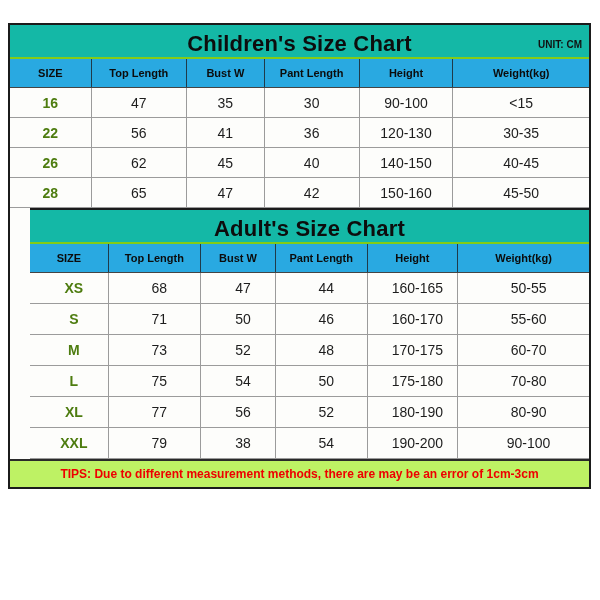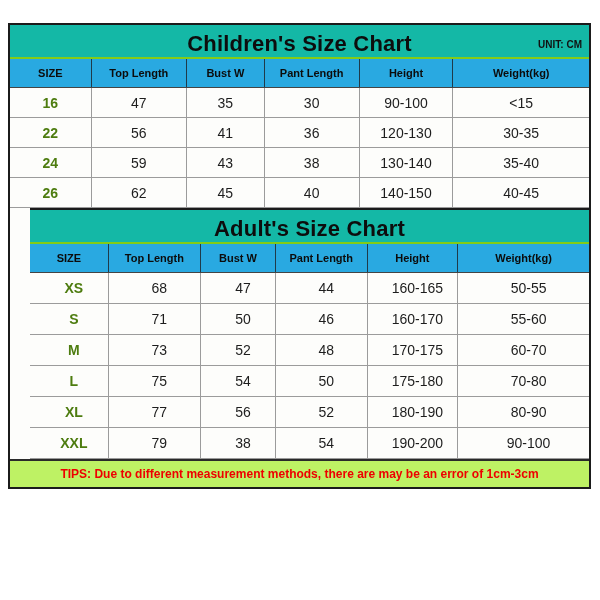--- a/index.html
+++ b/index.html
@@ -133,34 +133,34 @@
           </tr>
           <tr>
             <td>22</td>
             <td>56</td>
             <td>41</td>
             <td>36</td>
             <td>120-130</td>
             <td>30-35</td>
           </tr>
           <tr>
-            <td>24</td>
-            <td>59</td>
-            <td>43</td>
-            <td>38</td>
-            <td>130-140</td>
-            <td>35-40</td>
-          </tr>
-          <tr>
             <td>26</td>
             <td>62</td>
             <td>45</td>
             <td>40</td>
             <td>140-150</td>
             <td>40-45</td>
+          </tr>
+          <tr>
+            <td>28</td>
+            <td>65</td>
+            <td>47</td>
+            <td>42</td>
+            <td>150-160</td>
+            <td>45-50</td>
           </tr>
         </tbody>
     </table>
   </section>
 
   <section class="adult-section">
     <div class="titlebar">
       <span class="title">Adult's Size Chart</span>
     </div>
     <table class="adult-table">

